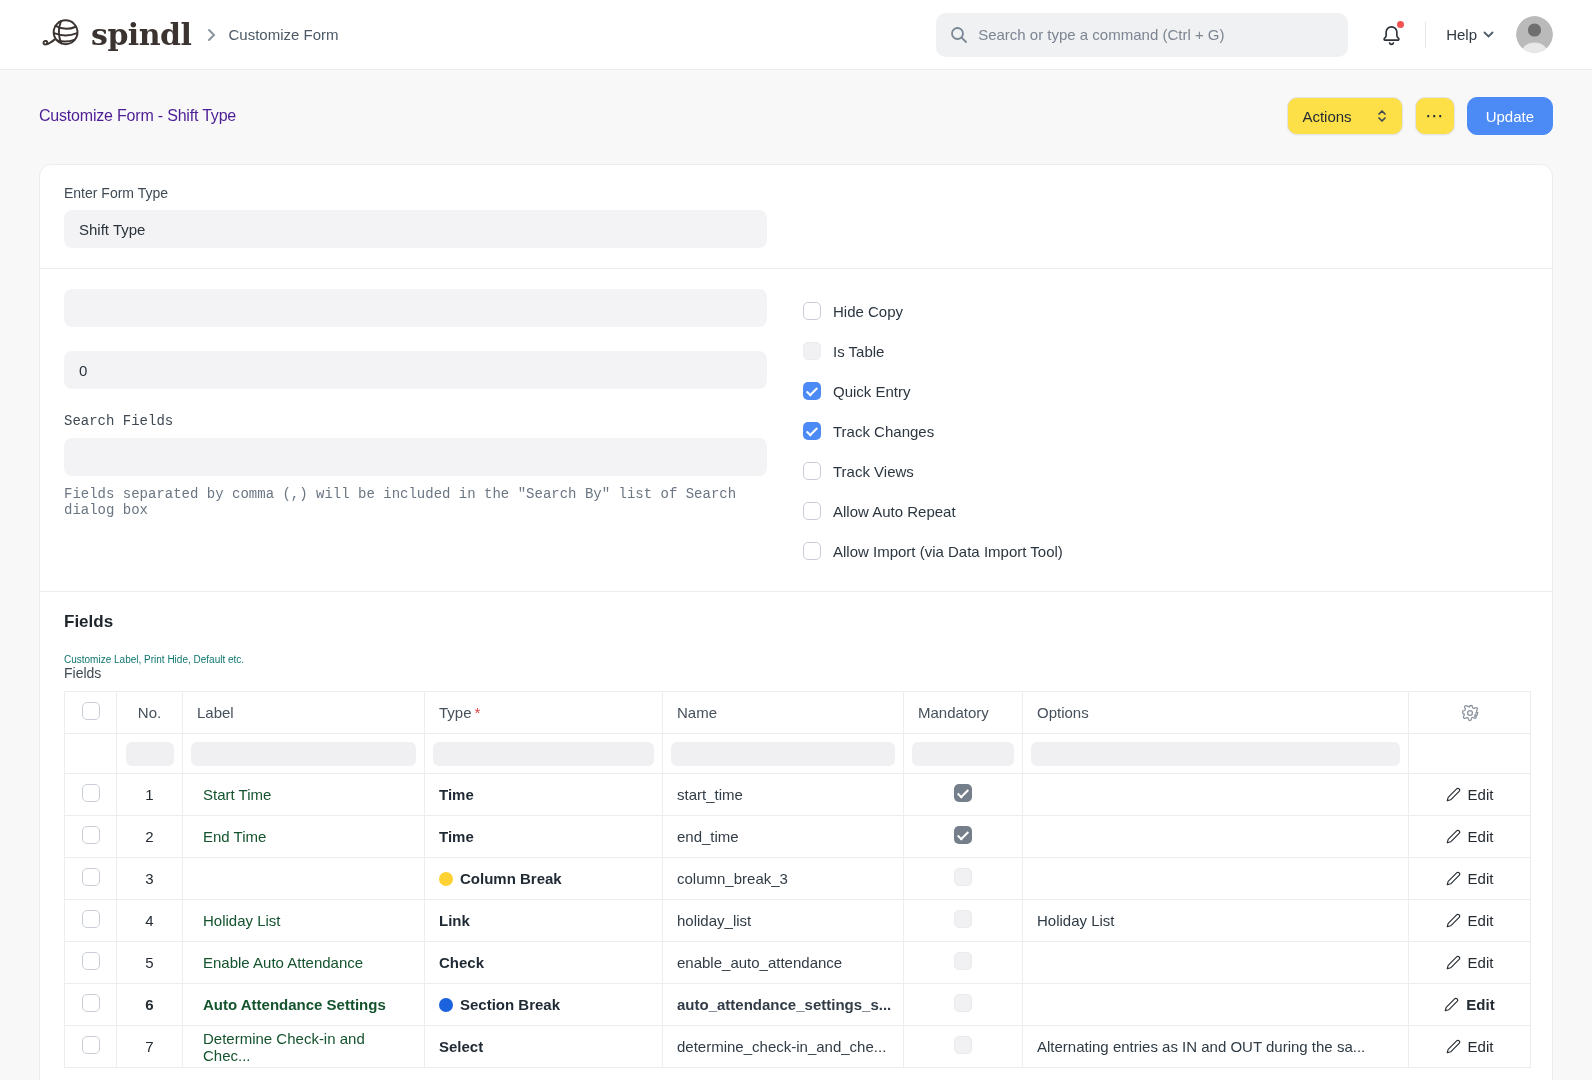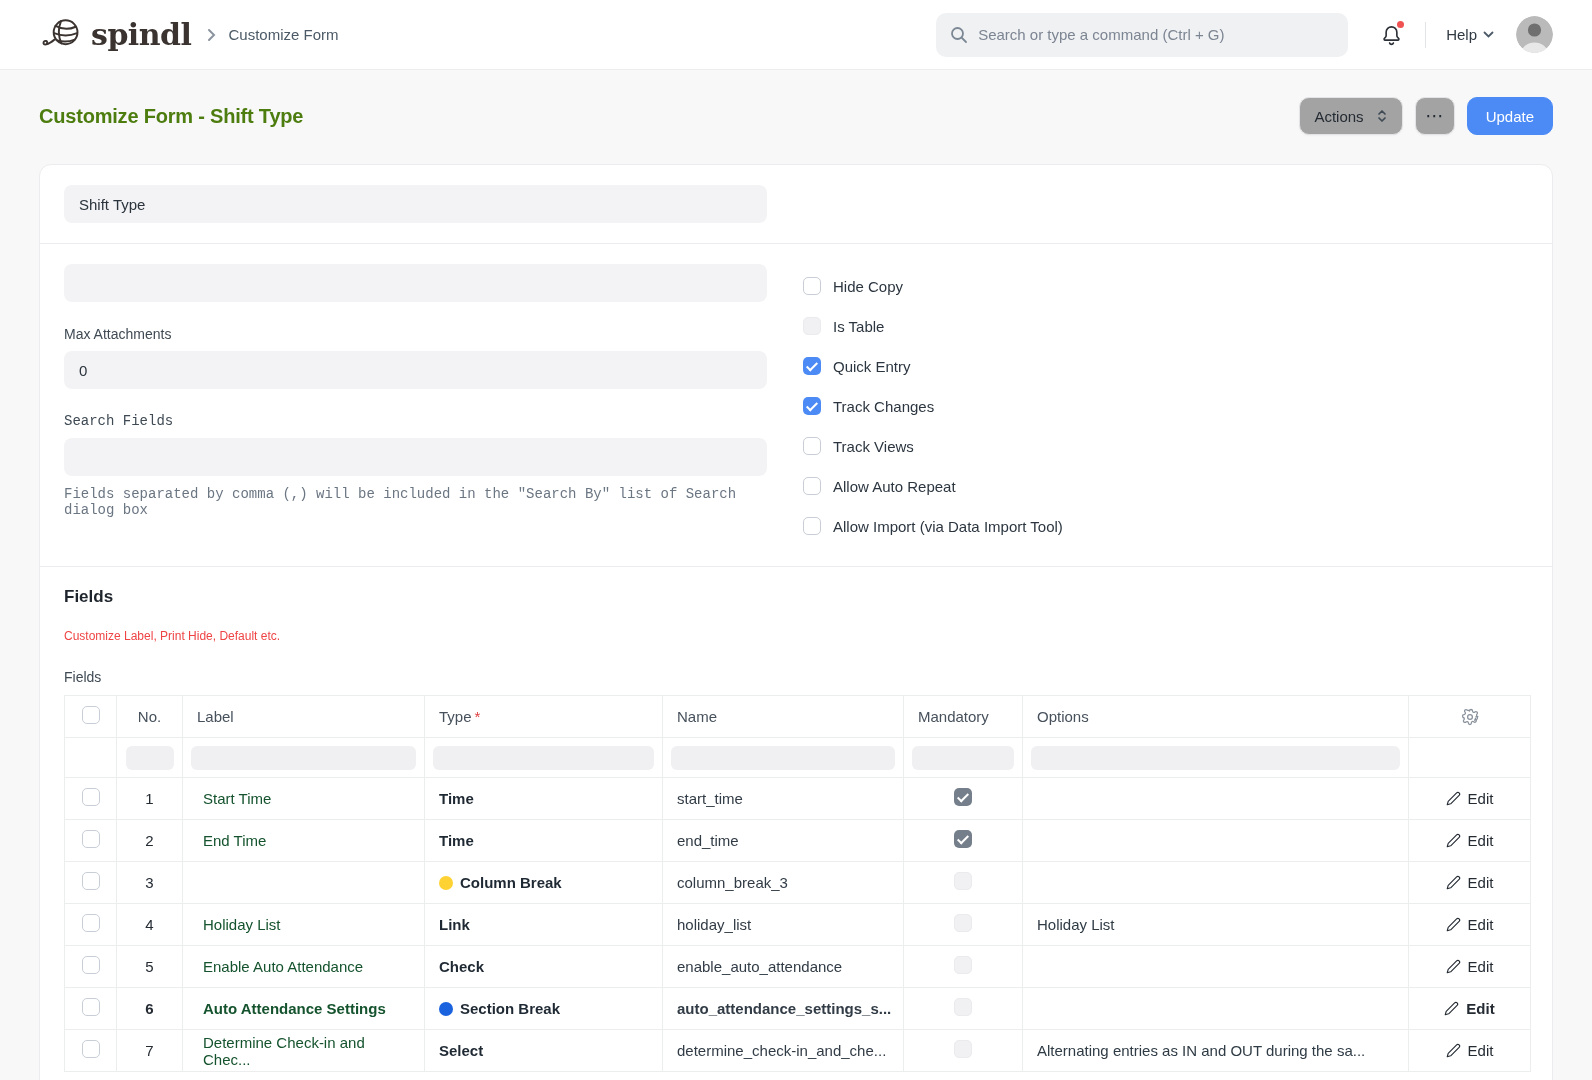--- a/index.html
+++ b/index.html
@@ -16,24 +16,24 @@
   .searchbar { width:412px; height:44px; background:#f0f1f3; border-radius:10px; border:none; display:flex; align-items:center; gap:10px; padding:0 14px; cursor:text; }
   .searchbar span { font-size:15px; color:#7c8592; }
   .bell-wrap { position:relative; margin-left:32px; cursor:pointer; display:flex; }
   .bell-dot { position:absolute; top:-2px; right:-1px; width:7px; height:7px; border-radius:50%; background:#f05252; }
   .nav-divider { width:1px; height:26px; background:#e3e4e6; margin:0 20px 0 22px; }
   .help { display:flex; align-items:center; gap:6px; font-size:15px; color:#313a43; cursor:pointer; }
   .avatar { width:37px; height:37px; border-radius:50%; margin-left:22px; overflow:hidden; cursor:pointer; flex:0 0 auto; }
 
   
   .title-row { display:flex; align-items:center; margin:27px 39px 0; }
-  .page-title { font-size:20px; font-weight:700; color:#4d7c0f; letter-spacing:-0.2px; }
+  .page-title { font-size:16px; font-weight:400; color:#4c1d95; letter-spacing:-0.2px; }
   .title-actions { margin-left:auto; display:flex; align-items:center; gap:12px; }
   .btn { height:38px; border-radius:10px; font-size:15px; font-family:inherit; cursor:pointer; display:inline-flex; align-items:center; justify-content:center; }
-  .btn-default { background:#a3a3a3; border:1px solid #e4e4e7; color:#242b33; box-shadow:0 1px 2px rgba(0,0,0,.04); padding:0 14px; gap:12px; }
+  .btn-default { background:#fde047; border:1px solid #e4e4e7; color:#242b33; box-shadow:0 1px 2px rgba(0,0,0,.04); padding:0 14px; gap:24px; }
   .btn-icon { width:40px; padding:0; font-size:18px; letter-spacing:1px; color:#242b33; }
   .btn-primary { background:#4c8bf5; border:1px solid #4c8bf5; color:#fff; padding:2px 18px; }
 
   
   .card { margin:29px 39px 0; background:#fff; border:1px solid #ececee; border-radius:12px; }
   .card-section { padding:20px 24px; border-bottom:1px solid #ececee; }
   .card-section:last-child { border-bottom:none; }
   .field-label { font-size:14px; color:#3f4a54; margin-bottom:9px; }
   .text-input { width:703px; height:38px; background:#f3f3f5; border:none; border-radius:8px; font-size:15px; color:#2b343c; padding:0 15px; font-family:inherit; }
   .field-block { margin-bottom:24px; }
@@ -48,21 +48,21 @@
   .cb { width:18px; height:18px; border-radius:5px; display:inline-block; position:relative; flex:0 0 auto; }
   .cb--off { background:#fff; border:1px solid #c9ced6; }
   .cb--disabled { background:#f1f1f3; border:1px solid #ebebed; }
   .cb--on { background:#4c8bf5; }
   .cb--on-gray { background:#747f8b; }
   .cb--on::after, .cb--on-gray::after { content:""; position:absolute; left:6px; top:2.5px; width:4px; height:9px; border:solid #fff; border-width:0 2px 2px 0; transform:rotate(45deg); }
   .checkrow-label { font-size:15px; color:#2c3640; }
 
   
   .section-title { font-size:17px; font-weight:700; color:#1e252c; margin-bottom:22px; }
-  .section-desc { font-size:12px; color:#ef4444; margin-bottom:26px; }
+  .section-desc { font-size:10px; color:#0f766e; }
   .grid-label { font-size:14px; color:#3f4a54; margin-bottom:10px; }
 
   table.grid { width:1466px; border-collapse:collapse; table-layout:fixed; border:1px solid #e6e7e9; }
   .grid th, .grid td { border:1px solid #eceded; font-weight:400; text-align:left; vertical-align:middle; }
   .grid thead th { height:42px; font-size:15px; color:#47515c; padding:0 14px; background:#fff; }
   .grid .filter-row td { height:40px; padding:0 8px; }
   .grid tbody td { height:42px; font-size:15px; padding:0 14px; }
   .req { color:#e03e3e; margin-left:3px; }
   .c-center { text-align:center !important; }
   .filter-box { height:24px; background:#f0f0f2; border-radius:6px; }
@@ -153,30 +153,30 @@
       </span>
     </button>
     <button class="btn btn-default btn-icon">⋯</button>
     <button class="btn btn-primary">Update</button>
   </div>
 </div>
 
 <div class="card">
 
   <div class="card-section">
+    <div class="field-label">Enter Form Type</div>
     <input class="text-input" readonly="" value="Shift Type" style="">
   </div>
 
   <div class="card-section two-col">
     <div class="col-left">
       <div class="field-block">
         <input class="text-input" value="" style="">
       </div>
       <div class="field-block">
-        <div class="field-label">Max Attachments</div>
         <input class="text-input" value="0" style="">
       </div>
       <div class="field-block">
         <div class="field-label">Search Fields</div>
         <input class="text-input" value="" style="">
         <div class="help-text">Fields separated by comma (,) will be included in the "Search By" list of Search dialog box</div>
       </div>
     </div>
     <div class="col-right">
         <div class="checkrow">

